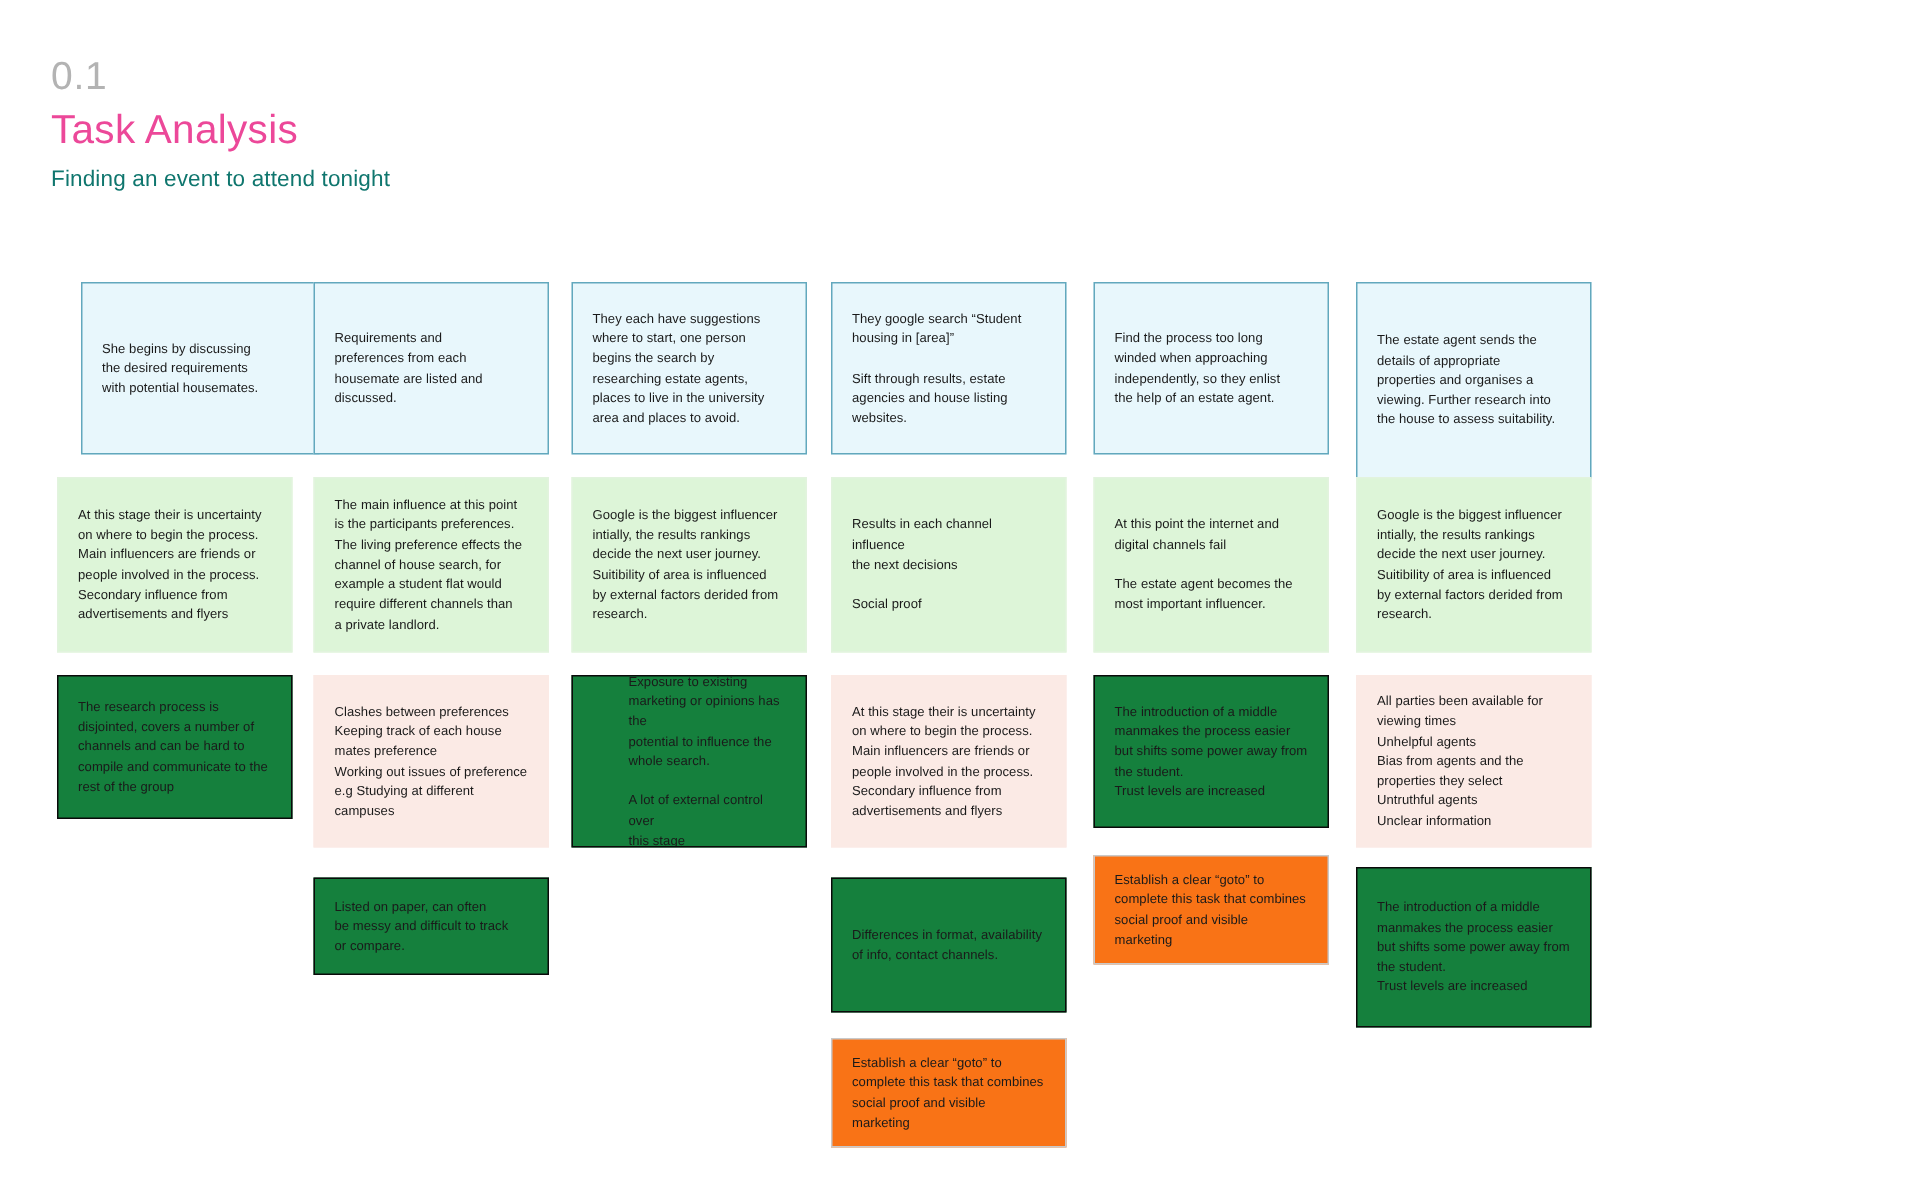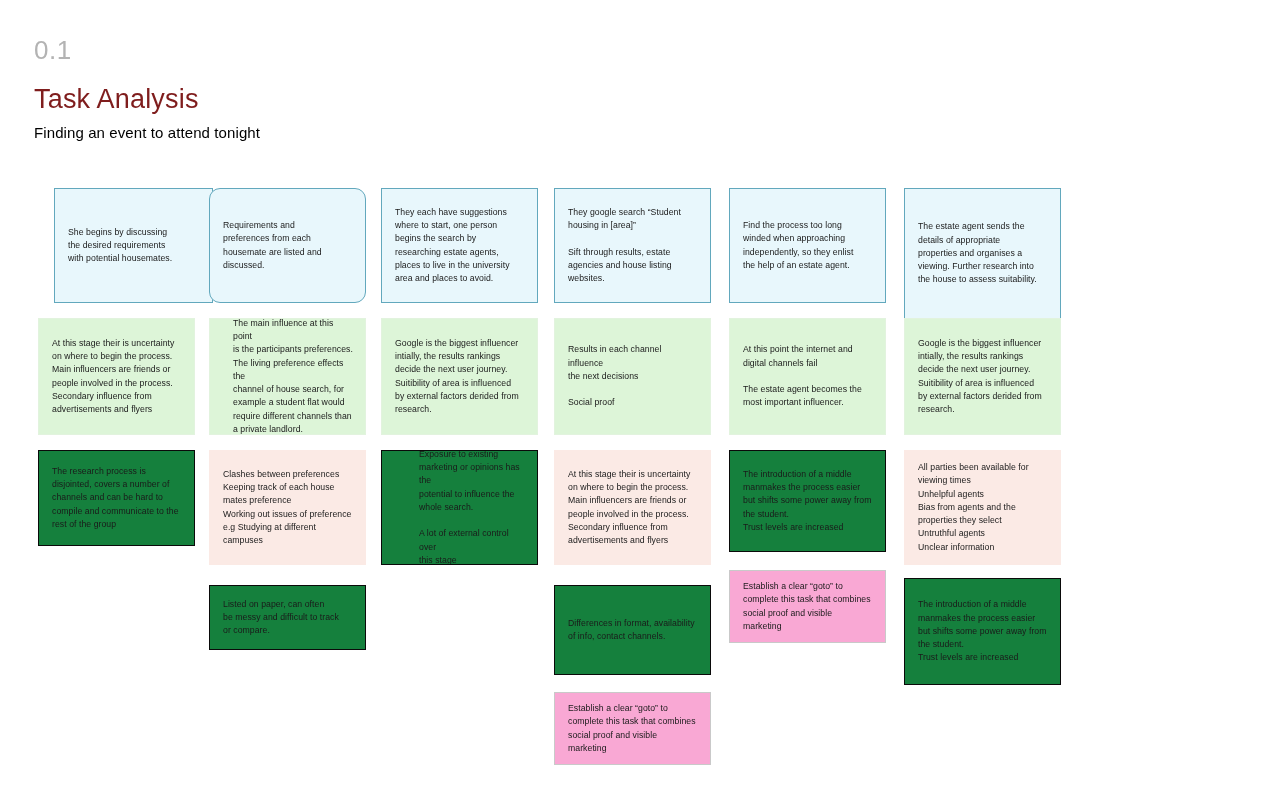--- a/index.html
+++ b/index.html
@@ -24,34 +24,34 @@
     left: 34px;
     top: 36px;
     width: 700px;
   }
   #slide-number {
     font-size: 26px;
     font-weight: 400;
     color: #b3b3b3;
     letter-spacing: 0.5px;
     line-height: 1.1;
-    margin: 0 0 20px 0;
+    margin: 0 0 7px 0;
   }
   #page-title {
     font-size: 27px;
     font-weight: 400;
-    color: #7f1d1d;
+    color: #ec4899;
     letter-spacing: 0.2px;
     line-height: 1.1;
     margin: 0 0 10px 0;
   }
   #page-subtitle {
     font-size: 15px;
     font-weight: 400;
-    color: #000000;
+    color: #0f766e;
     letter-spacing: 0.1px;
     line-height: 1.2;
     margin: 0;
   }
 
   
   #board {
     position: absolute;
     left: 0;
     top: 0;
@@ -87,40 +87,40 @@
   }
   .card.pink {
     background: #fbeae5;
     border: 1px solid #fbeae5;
   }
   .card.outline {
     background: #15803d;
     border: 1.6px solid #0a0a0a;
   }
   .card.faint {
-    background: #f9a8d4;
+    background: #f97316;
     border: 1px solid #c9c9c9;
   }
 </style>
 </head>
 <body>
 
 <div id="header">
   <div id="slide-number">0.1</div>
   <h1 id="page-title">Task Analysis</h1>
   <div id="page-subtitle">Finding an event to attend tonight</div>
 </div>
 
 <div id="board">
     <div class="card blue" style="left: 54px; top: 188px; width: 159px; height: 115px;">
       <div class="card-text">She begins by discussing
 the desired requirements
  with potential housemates.</div>
     </div>
-    <div class="card blue" style="left: 209px; top: 188px; width: 157px; height: 115px; border-radius: 11px;">
+    <div class="card blue" style="left: 209px; top: 188px; width: 157px; height: 115px;">
       <div class="card-text">Requirements and
 preferences from each
 housemate are listed and
 discussed.</div>
     </div>
     <div class="card blue" style="left: 381px; top: 188px; width: 157px; height: 115px;">
       <div class="card-text">They each have suggestions
 where to start, one person
 begins the search by
 researching estate agents,
@@ -149,21 +149,21 @@
 the house to assess suitability.</div>
     </div>
     <div class="card green" style="left: 38px; top: 318px; width: 157px; height: 117px;">
       <div class="card-text">At this stage their is uncertainty
 on where to begin the process.
 Main influencers are friends or
 people involved in the process.
 Secondary influence from
 advertisements and flyers</div>
     </div>
-    <div class="card green" style="left: 209px; top: 318px; width: 157px; height: 117px; padding-left: 10px;">
+    <div class="card green" style="left: 209px; top: 318px; width: 157px; height: 117px;">
       <div class="card-text">The main influence at this point
 is the participants preferences.
 The living preference effects the
 channel of house search, for
 example a student flat would
 require different channels than
 a private landlord.</div>
     </div>
     <div class="card green" style="left: 381px; top: 318px; width: 157px; height: 117px;">
       <div class="card-text">Google is the biggest influencer

